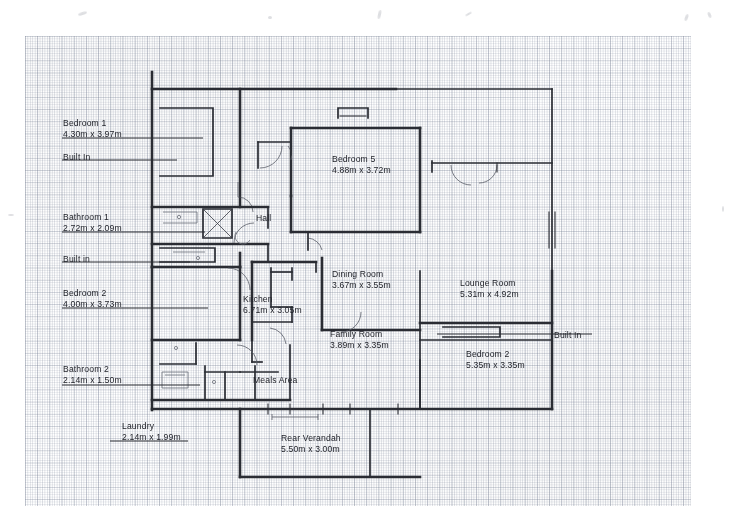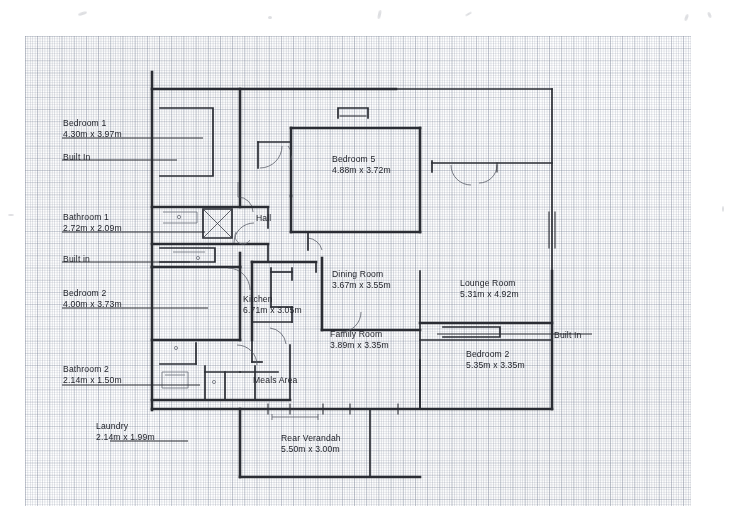--- a/index.html
+++ b/index.html
@@ -261,21 +261,21 @@
     <div class="lbl" style="left:63px;top:288px;">
       <span>Bedroom 2</span>
       <span class="l2">4.00m x 3.73m</span>
     </div>
 
     <div class="lbl" style="left:63px;top:364px;">
       <span>Bathroom 2</span>
       <span class="l2">2.14m x 1.50m</span>
     </div>
 
-    <div class="lbl" style="left:96px;top:421px;">
+    <div class="lbl" style="left:110px;top:421px;padding-left:12px;">
       <span>Laundry</span>
       <span class="l2">2.14m x 1.99m</span>
     </div>
 
     <div class="lbl" style="left:256px;top:189px;margin-top:24px;">
       <span>Hall</span>
     </div>
 
     <div class="lbl" style="left:332px;top:154px;">
       <span>Bedroom 5</span>

